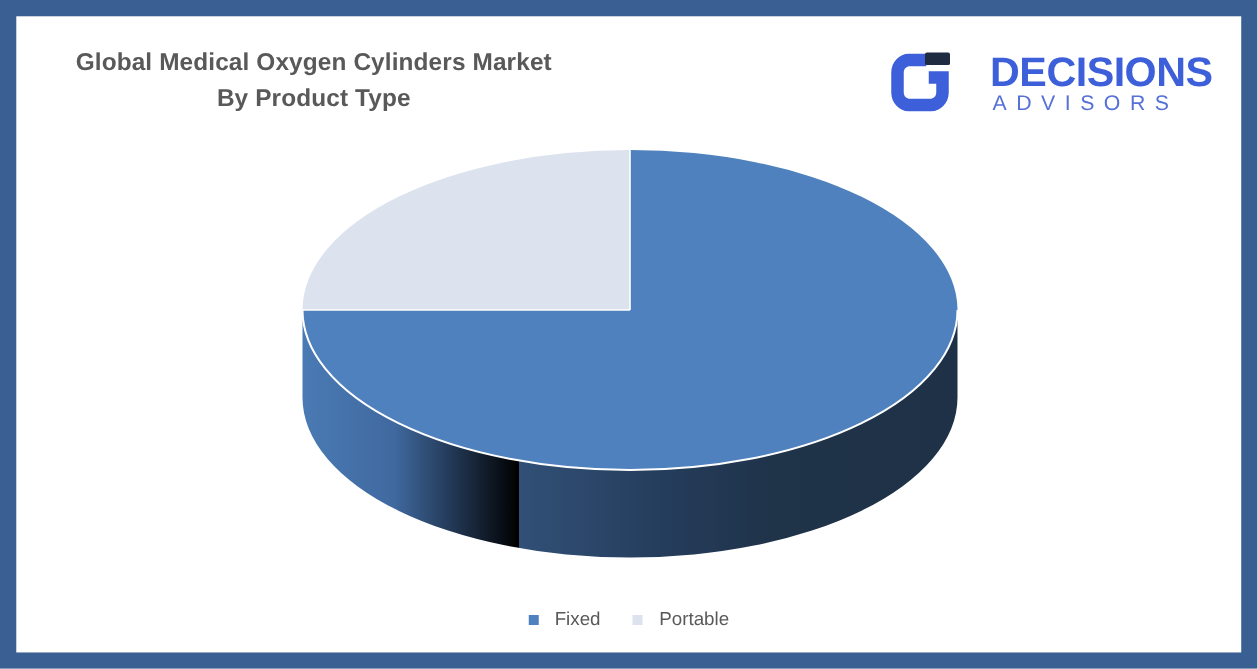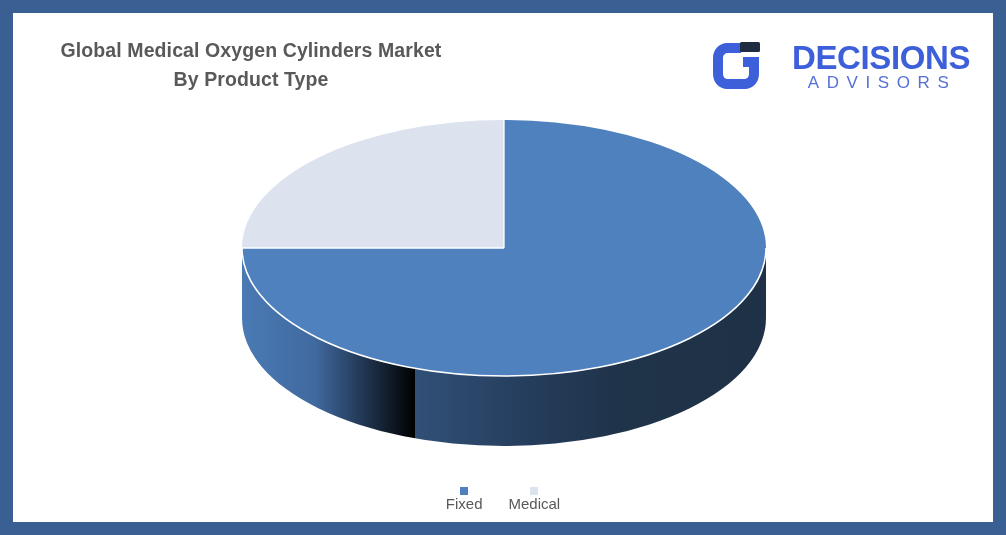--- a/index.html
+++ b/index.html
@@ -82,21 +82,20 @@
     color: #3d5fd9;
     letter-spacing: -0.4px;
   }
   .logo-word-sub {
     font-size: 17px;
     font-weight: normal;
     color: #5570d6;
     letter-spacing: 7.6px;
     margin-top: 0;
     margin-left: 2px;
-    text-align: center;
   }
 
   
   .pie-wrap {
     position: absolute;
     left: 0;
     top: 0;
     width: 1006px;
     height: 535px;
     pointer-events: none;
@@ -109,22 +108,21 @@
     top: 487px;
     width: 1006px;
     display: flex;
     justify-content: center;
     align-items: center;
     gap: 26px;
   }
   .legend-item {
     display: flex;
     align-items: center;
-    gap: 0;
-    flex-direction: column;
+    gap: 13px;
   }
   .legend-swatch {
     width: 8px;
     height: 8px;
     display: inline-block;
   }
   .legend-label {
     font-size: 15px;
     color: #595959;
   }
@@ -205,19 +203,19 @@
     </div>
   </div>
 
   <div class="legend">
     <div class="legend-item">
       <span class="legend-swatch" style="background:#4e81bd"></span>
       <span class="legend-label">Fixed</span>
     </div>
     <div class="legend-item">
       <span class="legend-swatch" style="background:#dce3ef"></span>
-      <span class="legend-label">Medical</span>
+      <span class="legend-label">Portable</span>
     </div>
   </div>
 
   <div class="frame" style="border-color: rgb(58, 95, 146);"></div>
 
 </div>
 
 </body></html>

